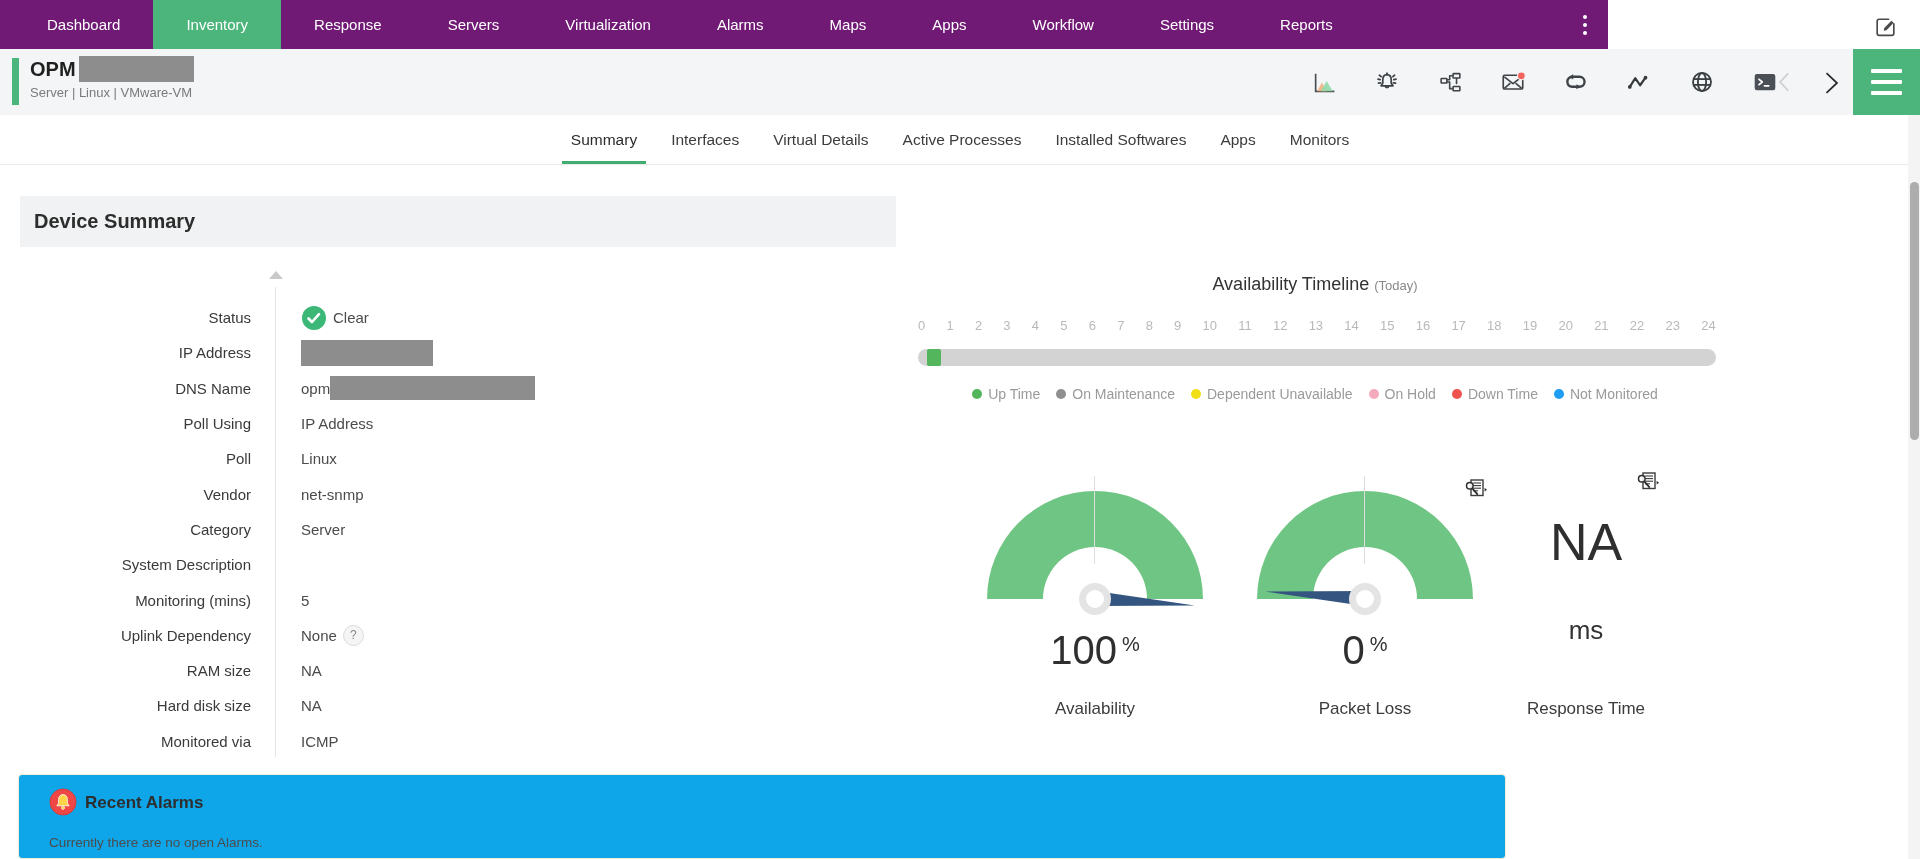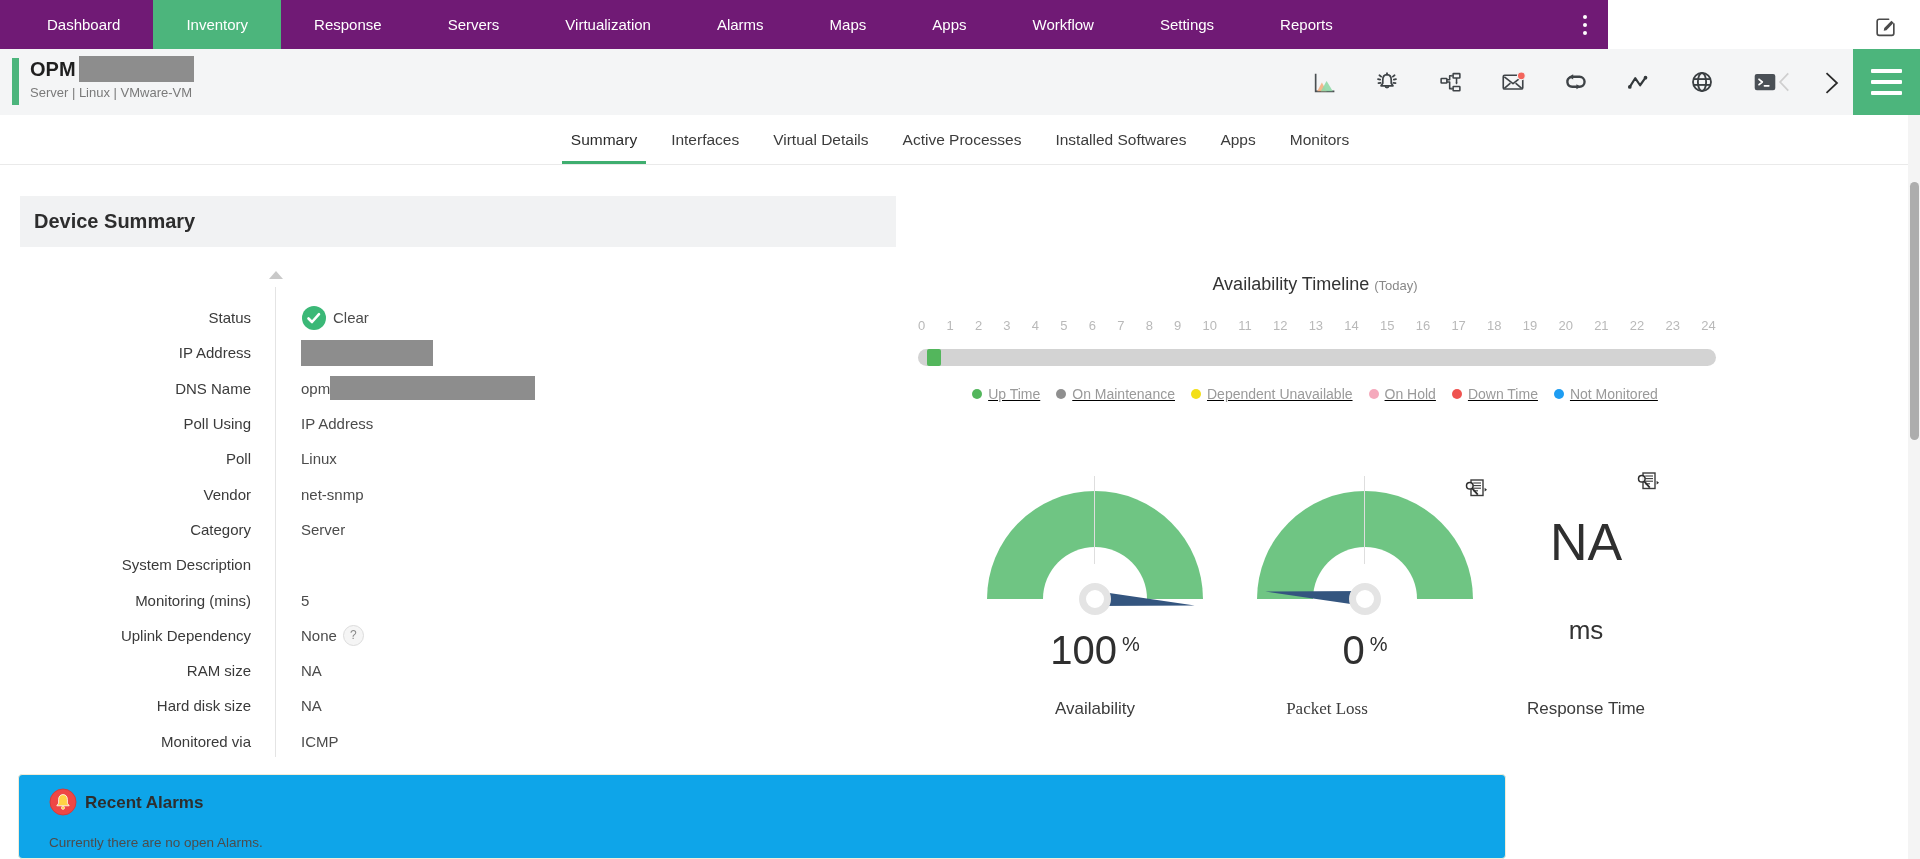--- a/index.html
+++ b/index.html
@@ -50,41 +50,41 @@
   .redact-ip { width:132px; height:26px; }
   .redact-dns { width:205px; height:24px; margin-left:2px; }
   .help-badge { width:21px; height:21px; border-radius:50%; background:#f5f5f5; border:1px solid #dcdcdc; color:#8a8a8a; font-size:12px; display:flex; align-items:center; justify-content:center; cursor:pointer; }
 
   
   .tl-title { position:absolute; left:915px; top:274px; width:800px; text-align:center; font-size:18px; color:#333; font-weight:500; }
   .tl-title .sub { font-size:13px; color:#888; font-weight:400; }
   .tl-hours { position:absolute; left:918px; top:318px; width:798px; display:flex; justify-content:space-between; font-size:13px; color:#b9b9b9; }
   .tl-bar { position:absolute; left:918px; top:349px; width:798px; height:17px; background:#d3d3d3; border-radius:9px; }
   .tl-seg-up { position:absolute; left:9px; top:0; width:14px; height:17px; border-radius:2px; }
-  .tl-legend { position:absolute; left:895px; top:386px; width:840px; display:flex; justify-content:center; gap:16px;text-decoration:underline; }
+  .tl-legend { position:absolute; left:895px; top:386px; width:840px; display:flex; justify-content:center; gap:16px; }
   .lg-item { display:flex; align-items:center; gap:6px; font-size:14px; color:#9a9a9a; white-space:nowrap; }
   .lg-dot { width:10px; height:10px; border-radius:50%; }
 
   
   .gauge-assy { position:absolute; width:216px; height:145px; }
   .g-avail { left:987px; top:476px; }
   .g-loss  { left:1257px; top:476px; }
   .gauge-tick { position:absolute; left:107px; top:0; width:1px; height:88px; background:#dedede; z-index:3; }
   .gauge-arc { position:absolute; left:0; top:15px; width:216px; height:108px; border-radius:108px 108px 0 0; }
   .gauge-hole { position:absolute; left:56px; top:71px; width:104px; height:52px; border-radius:104px 104px 0 0; background:#fff; }
   .needle { position:absolute; top:115px; width:100px; height:15px; z-index:1; }
   .needle-right { left:108px; clip-path:polygon(0 0, 0 100%, 100% 50%); transform-origin:left center; transform:rotate(4deg); }
   .needle-left { left:8px; clip-path:polygon(100% 0, 100% 100%, 0 50%); transform-origin:right center; transform:rotate(4deg); }
   .hub { position:absolute; left:92px; top:107px; width:32px; height:32px; border-radius:50%; background:#fff; border:7px solid #e4e4e4; z-index:2; }
   .gauge-value { position:absolute; width:216px; top:628px; text-align:center; color:#2f2f2f; }
   .gv-avail { left:987px; } .gv-loss { left:1257px; }
   .gauge-value .num { font-size:40px; }
   .gauge-value .unit { font-size:20px; position:relative; top:-13px; margin-left:5px; }
   .gauge-label { position:absolute; width:216px; top:699px; text-align:center; font-size:17px; color:#3c3c3c; }
-  .gl-avail { left:987px; } .gl-loss { left:1219px;font-family:Liberation Serif, serif; } .gl-resp { left:1478px; }
+  .gl-avail { left:987px; } .gl-loss { left:1257px; } .gl-resp { left:1478px; }
   .resp-na { position:absolute; left:1478px; top:512px; width:216px; text-align:center; font-size:52px; color:#2f2f2f; }
   .resp-ms { position:absolute; left:1478px; top:615px; width:216px; text-align:center; font-size:26px; color:#333; }
   .report-btn { position:absolute; cursor:pointer; }
   .rep-1 { left:1464px; top:477px; } .rep-2 { left:1636px; top:470px; }
 
   
   .alarms { position:absolute; left:18px; top:774px; width:1488px; height:85px; background:#0ea5e9; border:1px solid #f2ecd6; border-radius:4px; }
   .alarm-icon { position:absolute; left:30px; top:13px; }
   .alarms-title { position:absolute; left:66px; top:18px; font-size:17px; font-weight:700; color:#2e2e2e; }
   .alarms-msg { position:absolute; left:30px; top:60px; font-size:13.5px; color:#4c4c4c; }

